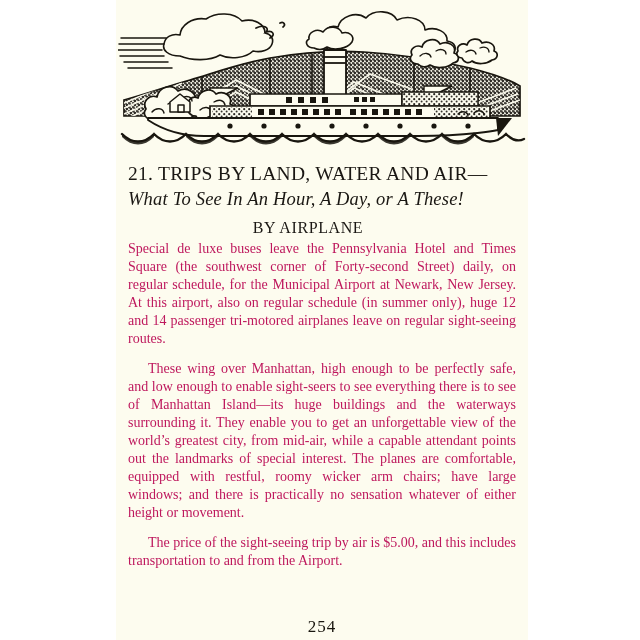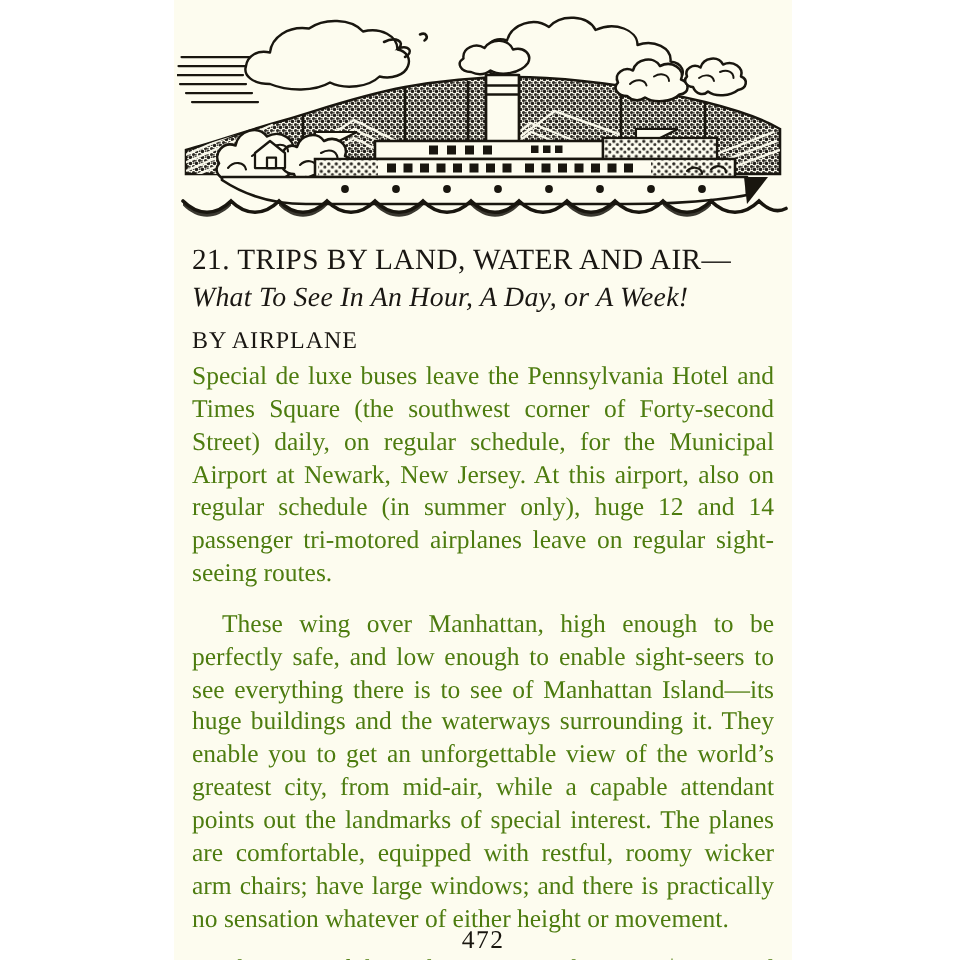--- a/index.html
+++ b/index.html
@@ -64,32 +64,33 @@
   .chapter-subtitle {
     font-style: italic;
     font-size: 18.5px;
     color: #1a1713;
     margin: 0 0 9px 0;
     letter-spacing: 0.2px;
     white-space: nowrap;
     font-weight: normal;
   }
   .section-heading {
+    text-align: center;
     font-size: 16px;
     letter-spacing: 0.6px;
     color: #1a1713;
     margin: 0 0 3px 0;
     font-weight: normal;
     padding-right: 28px;
   }
   .para {
     margin: 0 0 1px 0;
-    font-size: 17px;
+    font-size: 14px;
     line-height: 1.285;
-    color: #4d7c0f;
+    color: #be185d;
     text-align: justify;
     text-justify: inter-word;
     -webkit-hyphens: none;
     hyphens: none;
   }
   .para.indent {
     text-indent: 20px;
   }
   .para + .para {
     margin-top: 12px;
@@ -358,24 +359,24 @@
           <path d="M132,126 C142,136 154,136 164,126 L164,129 C154,139 142,139 132,129 Z"></path>
           <path d="M196,126 C206,136 218,136 228,126 L228,129 C218,139 206,139 196,129 Z"></path>
           <path d="M260,126 C270,136 282,136 292,126 L292,129 C282,139 270,139 260,129 Z"></path>
           <path d="M324,126 C334,136 346,136 356,126 L356,129 C346,139 334,139 324,129 Z"></path>
         </g>
       </svg>
     </div>
 
     <div class="textblock">
       <h1 class="chapter-title">21.  TRIPS BY LAND, WATER AND AIR—</h1>
-      <h2 class="chapter-subtitle">What To See In An Hour, A Day, or A Week!</h2>
+      <h2 class="chapter-subtitle">What To See In An Hour, A Day, or A These!</h2>
       <h3 class="section-heading">BY AIRPLANE</h3>
 
       <p class="para">Special de luxe buses leave the Pennsylvania Hotel and Times Square (the southwest corner of Forty-second Street) daily, on regular schedule, for the Municipal Airport at Newark, New Jersey.  At this airport, also on regular schedule (in summer only), huge 12 and 14 passenger tri-motored airplanes leave on regular sight-seeing routes.</p>
       <p class="para indent">These wing over Manhattan, high enough to be perfectly safe, and low enough to enable sight-seers to see everything there is to see of Manhattan Island—its huge buildings and the waterways surrounding it. They enable you to get an unforgettable view of the world’s greatest city, from mid-air, while a capable attendant points out the landmarks of special interest. The planes are comfortable, equipped with restful, roomy wicker arm chairs; have large windows; and there is practically no sensation whatever of either height or movement.</p>
       <p class="para indent">The price of the sight-seeing trip by air is $5.00, and this includes transportation to and from the Airport.</p>
     </div>
 
-    <div class="folio">472</div>
+    <div class="folio">254</div>
 
   </div>
 </div>
 
 </body></html>

